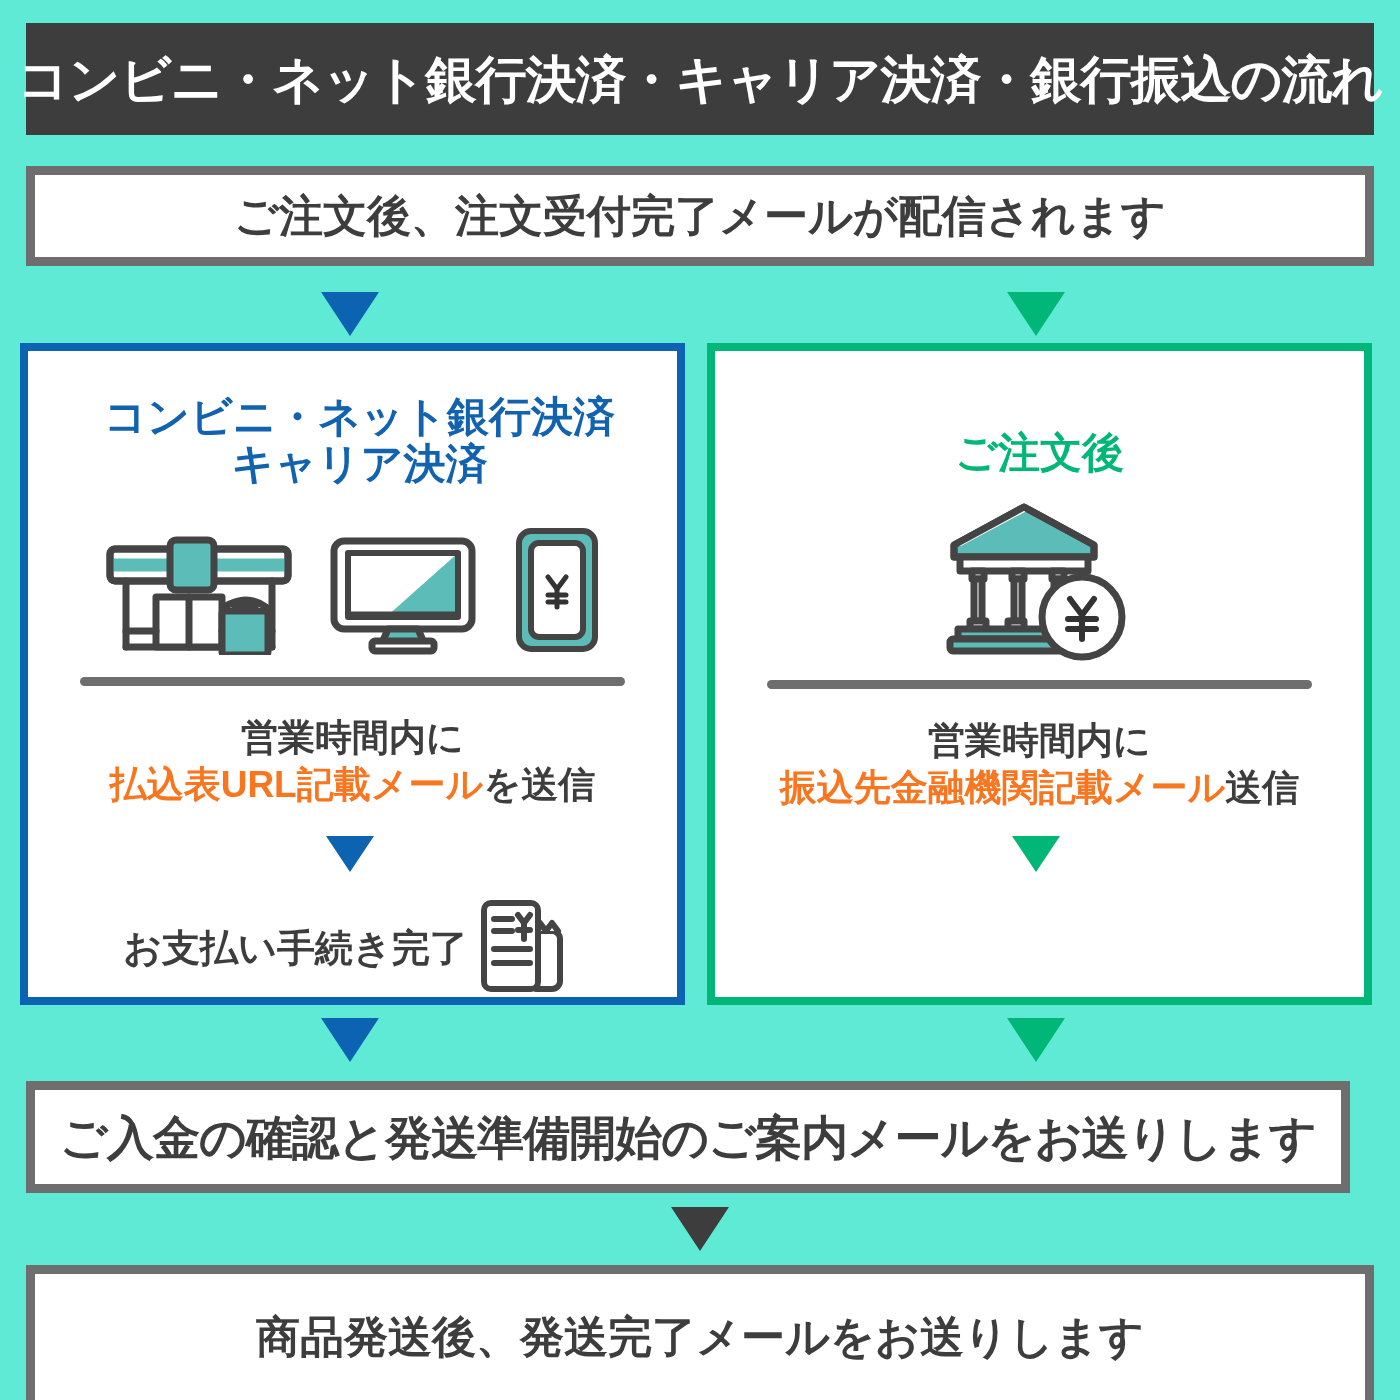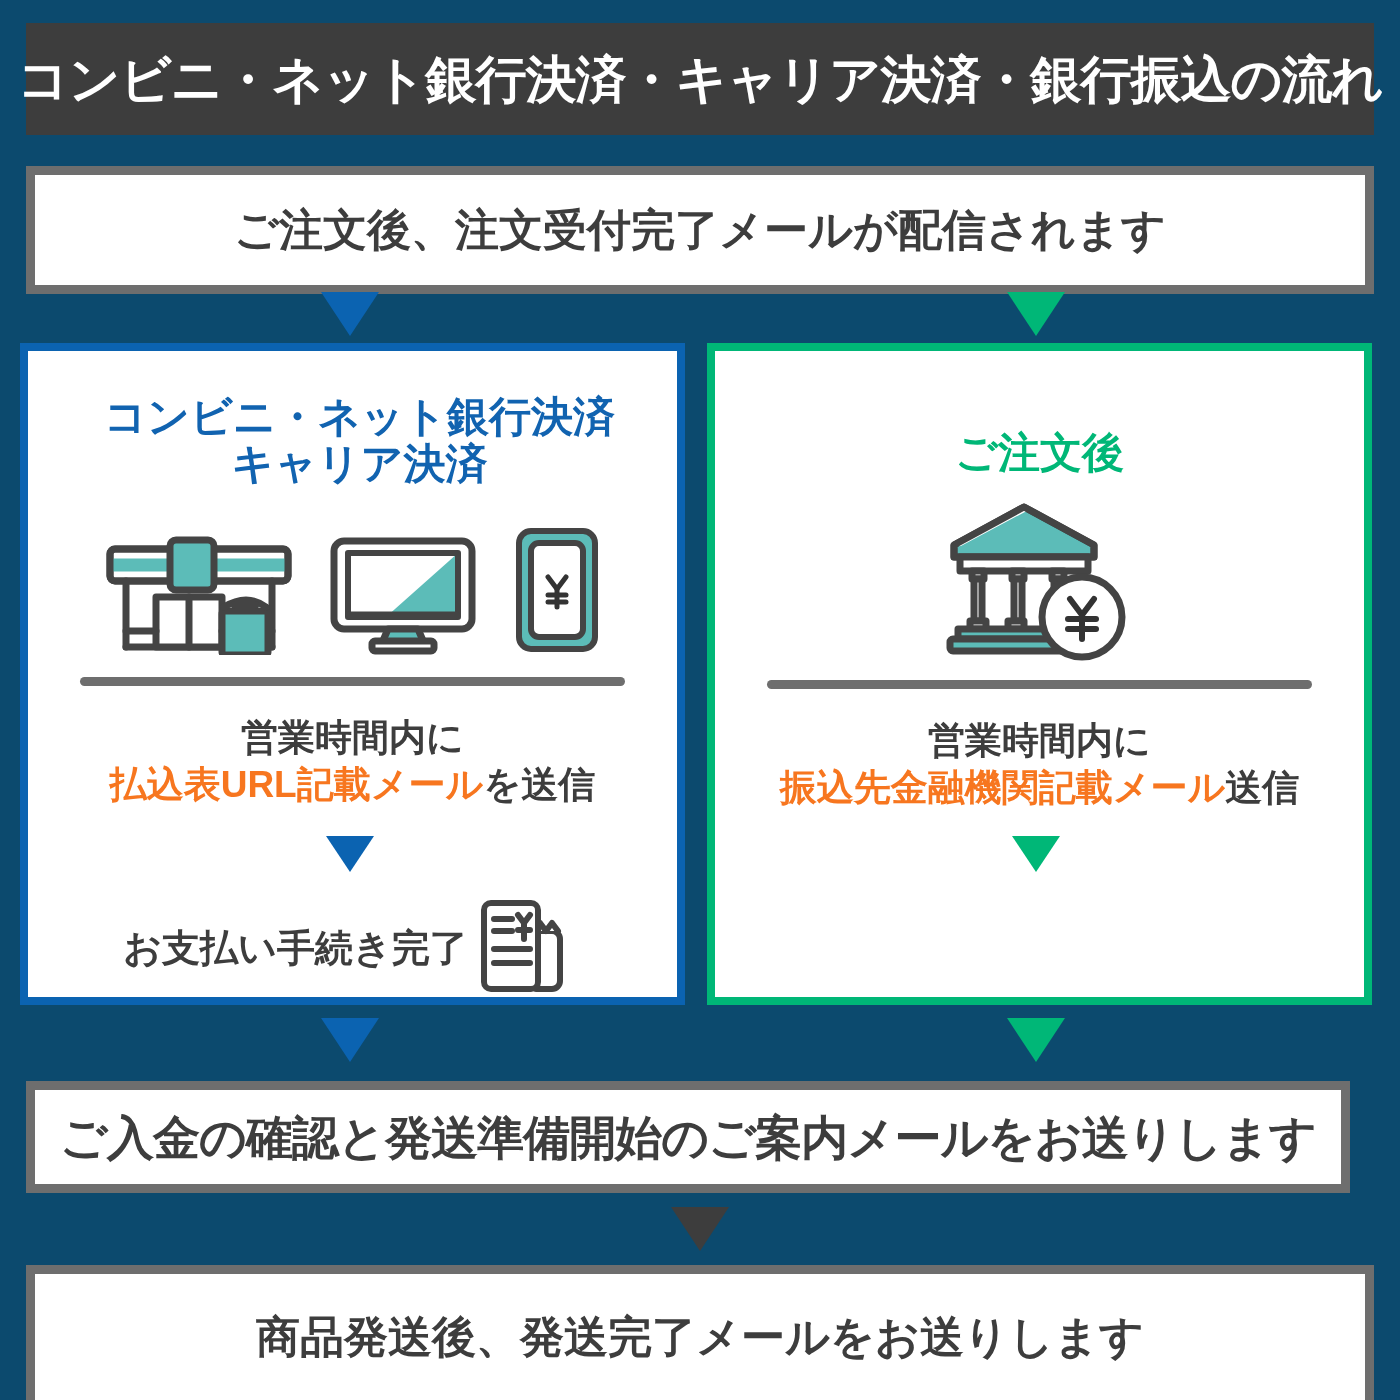--- a/index.html
+++ b/index.html
@@ -3,21 +3,21 @@
 <meta charset="utf-8">
 <title>payment-flow</title>
 <style>
   * { box-sizing: border-box; margin: 0; padding: 0; }
   html, body {
     width: 1400px; height: 1400px;
     background: #efefef;
     font-family: "Liberation Sans", "DejaVu Sans", sans-serif;
     overflow: hidden;
   }
-  #page { position: relative; width: 1400px; height: 1400px; background: #0c4a6e; text-decoration: underline; }
+  #page { position: relative; width: 1400px; height: 1400px; background: #5eead4; text-decoration: underline; }
 
   
   .header-bar {
     position: absolute; left: 26px; top: 23px;
     width: 1348px; height: 112px;
     background: #3d3d3d;
     display: flex; align-items: center; justify-content: center;
   }
   .header-title {
     color: #ffffff;
@@ -34,21 +34,21 @@
     background: #ffffff;
     border: 9px solid #6e6e6e;
     display: flex; align-items: center; justify-content: center;
   }
   .step-text {
     color: #3d3d3d;
     font-weight: 700;
     white-space: nowrap;
     line-height: 1;
   }
-  #step-order  { left: 26px; top: 166px;  width: 1348px; height: 128px; }
+  #step-order  { left: 26px; top: 166px;  width: 1348px; height: 100px; }
   #step-order  .step-text { font-size: 44px; }
   #step-confirm{ left: 26px; top: 1081px; width: 1324px; height: 112px; }
   #step-confirm .step-text { font-size: 47px; letter-spacing: -1px; }
   #step-ship   { left: 26px; top: 1265px; width: 1348px; height: 144px; }
   #step-ship   .step-text { font-size: 44px; }
 
   
   .tri {
     position: absolute;
     width: 0; height: 0;

